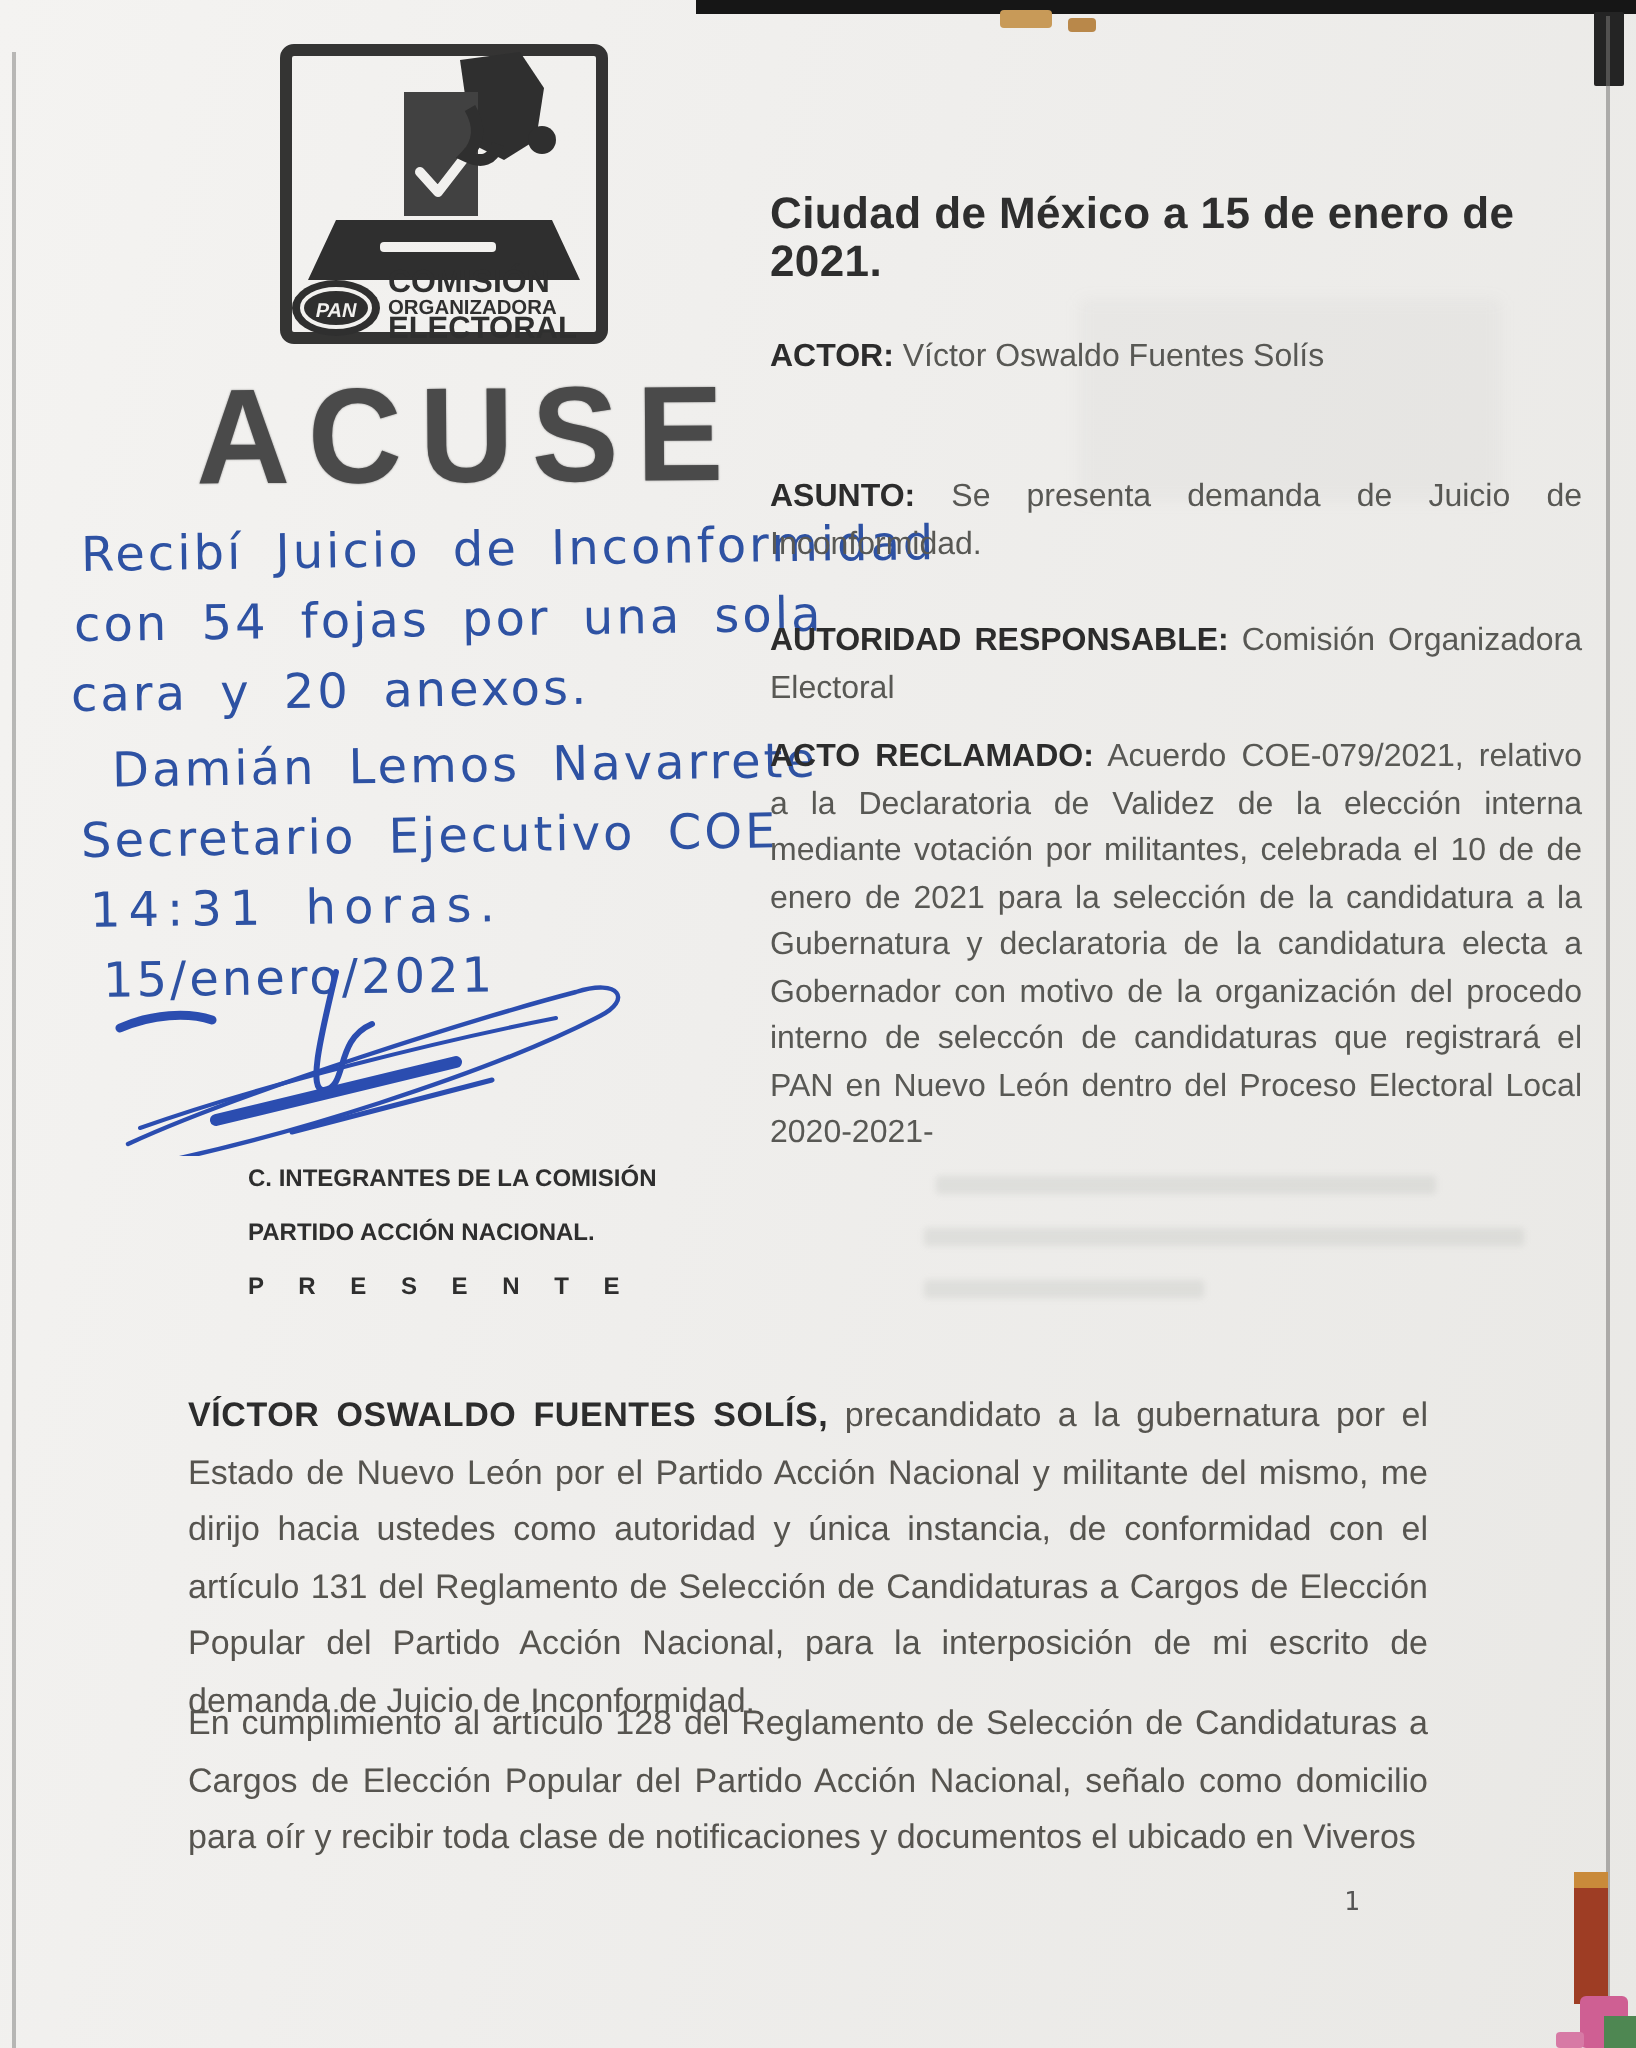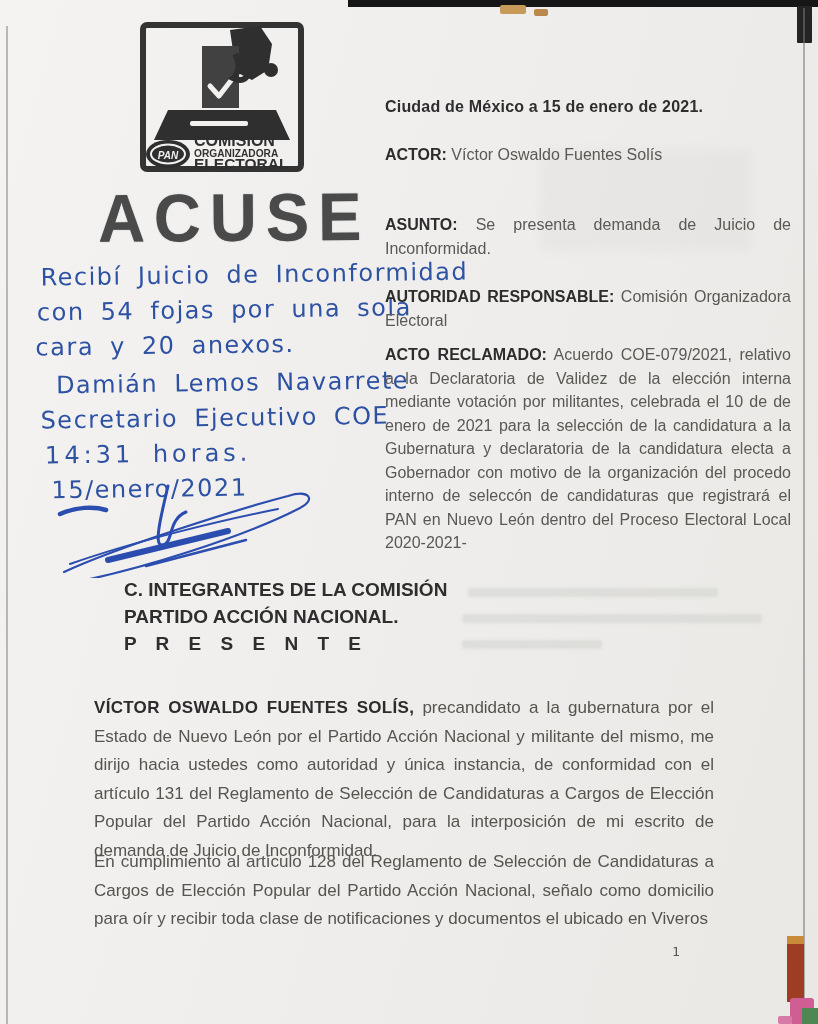--- a/index.html
+++ b/index.html
@@ -44,29 +44,29 @@
   .hw-line{white-space:nowrap;}
   .hw-line:nth-child(1){margin-left:4px;}
   .hw-line:nth-child(3){margin-left:-2px;}
   .hw-line:nth-child(4){margin-left:18px;margin-top:3px;}
   .hw-line:nth-child(5){margin-left:2px;}
   .hw-line:nth-child(6){margin-left:6px;letter-spacing:4px;}
   .hw-line:nth-child(7){margin-left:12px;}
   .signature{position:absolute;left:50px;top:474px;width:286px;height:104px;}
   
   .rightcol{position:absolute;left:385px;top:95px;width:406px;color:#585854;font-size:16px;line-height:24px;}
-  .dateline{font-weight:bold;color:#2e2e2e;font-size:16px;letter-spacing:.2px;}
+  .dateline{font-weight:bold;color:#2e2e2e;font-size:22px;letter-spacing:.2px;}
   .field{text-align:justify;}
   .field.asunto{margin-top:46px;}
   .field.actor{margin-top:24px;}
   .field.autoridad{margin-top:24px;}
   .field.acto{margin-top:10px;line-height:23.5px;}
   .lbl{font-weight:bold;color:#2c2c2c;}
   
-  .recipient{position:absolute;left:124px;top:576px;width:370px;font-weight:bold;color:#2e2e2e;font-size:19px;line-height:27px;}
+  .recipient{position:absolute;left:124px;top:576px;width:370px;font-weight:bold;color:#2e2e2e;font-size:12px;line-height:27px;}
   .recipient .presente{letter-spacing:7px;}
   
   .para{position:absolute;left:94px;width:620px;font-size:17px;line-height:28.5px;text-align:justify;color:#56544f;}
   .p1{top:694px;}
   .p2{top:848px;}
   .para .lead{font-weight:bold;color:#2c2c2c;letter-spacing:.3px;}
   .pagenum{position:absolute;left:672px;top:944px;font-family:"DejaVu Sans Mono",monospace;font-size:13px;color:#555;}
 </style>
 </head>
 <body>

